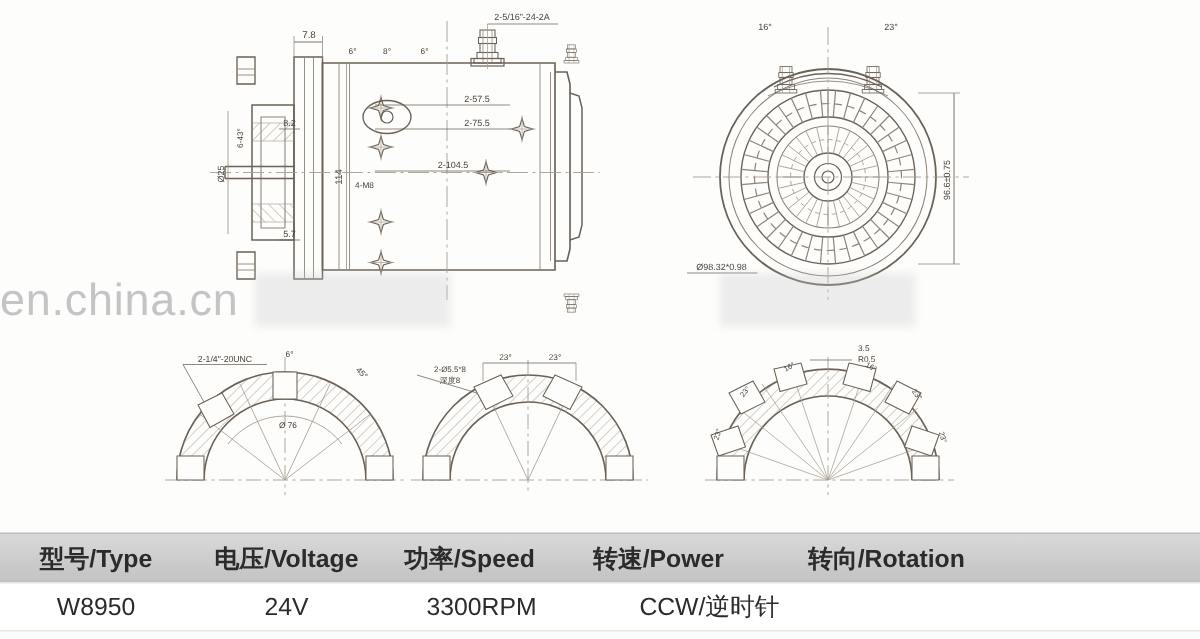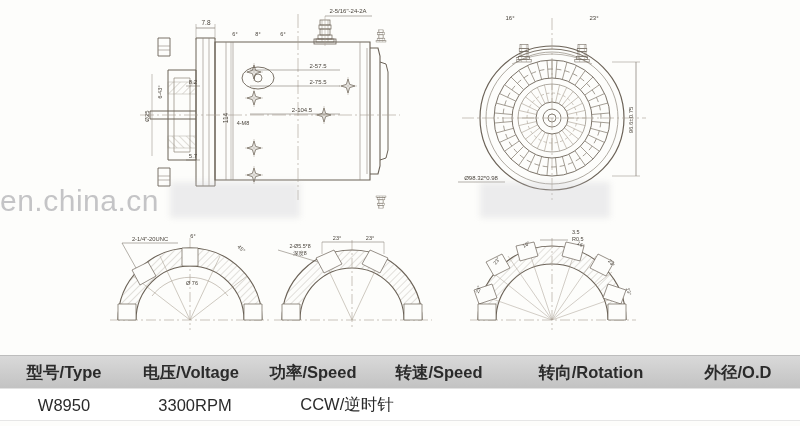--- a/index.html
+++ b/index.html
@@ -486,25 +486,25 @@
   <div id="wm-right"></div>
   <div id="watermark">
     <span id="watermark-text">en.china.cn</span>
   </div>
 
   <div id="spec-table">
     <div id="spec-head">
       <div class="cell c0">型号/Type</div>
       <div class="cell c1">电压/Voltage</div>
       <div class="cell c2">功率/Speed</div>
-      <div class="cell c3">转速/Speed</div>
+      <div class="cell c3">转速/Power</div>
       <div class="cell c4">转向/Rotation</div>
-      <div class="cell c5">外径/O.D</div>
     </div>
     <div id="spec-body">
       <div class="cell c0">W8950</div>
+      <div class="cell c1">24V</div>
       <div class="cell c3">3300RPM</div>
       <div class="cell c4">CCW/逆时针</div>
     </div>
     <div id="spec-bottom-rule"></div>
   </div>
 
 </div>
 
 </body></html>

